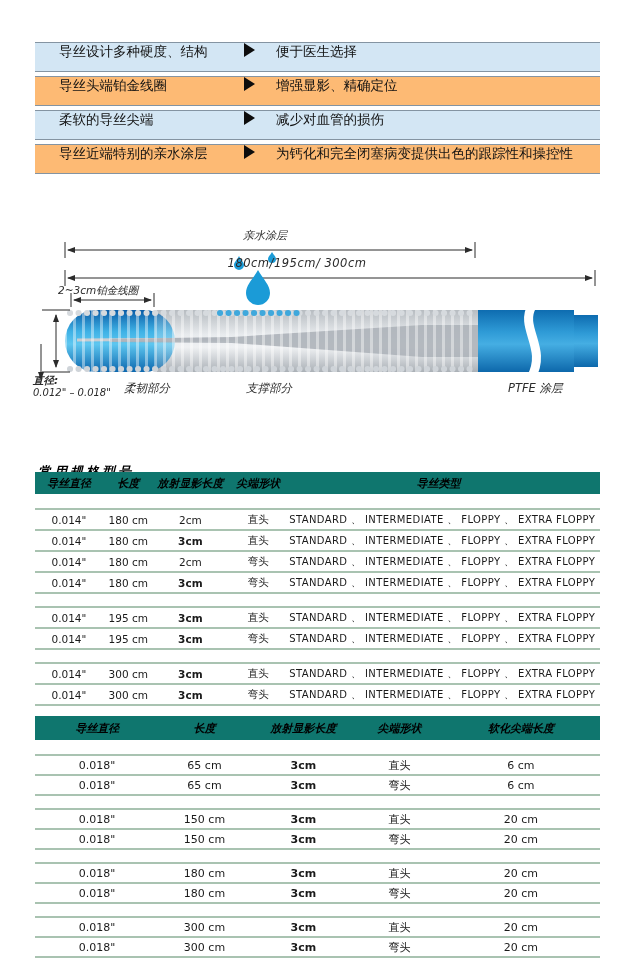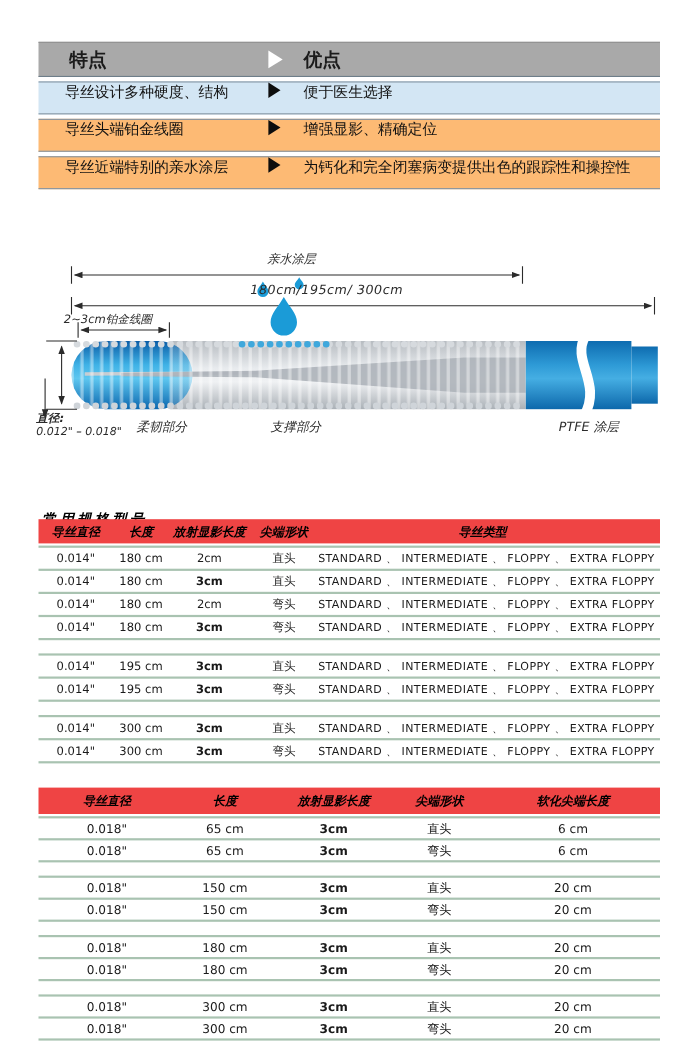--- a/index.html
+++ b/index.html
@@ -38,62 +38,62 @@
 
   
   .spec-title {
     position:absolute; left:38px; top:450px; font-size:13px; font-weight:bold;
     font-style:italic; letter-spacing:3px; color:#000;
     font-family:"DejaVu Serif", serif;
   }
   .spec-table { position:absolute; left:35px; width:565px; }
   .t1 { top:472px; } .t2 { top:716px; }
   .sh {
-    display:flex; align-items:center; height:22px; background:#ef4444;
+    display:flex; align-items:center; height:22px; background:#0f766e;
     font-size:11px; font-weight:bold; font-style:italic; color:#000;
-    margin-bottom:2px; font-family:"DejaVu Serif", serif;
+    margin-bottom:14px; font-family:"DejaVu Serif", serif;
   }
   .t2 .sh { height:24px; }
   .sh span, .srow span { text-align:center; box-sizing:border-box; }
   .grp { border-top:2px solid #a9c3b1; }
   .srow {
     display:flex; align-items:center; height:19px;
     border-bottom:2px solid #a9c3b1; font-size:10.5px; color:#1a1a1a;
   }
   .t2 .srow { height:18px; font-size:11px; }
   .ggap { height:12px; }
   .t1 .c1{width:12%;} .t1 .c2{width:9%;} .t1 .c3{width:13%;} .t1 .c4{width:11%;} .t1 .c5{width:55%; padding-right:12px;}
   .t2 .c1{width:22%;} .t2 .c2{width:16%;} .t2 .c3{width:19%;} .t2 .c4{width:15%;} .t2 .c5{width:28%;}
   .bold { font-weight:bold; }
   .type-cell { font-size:10px; letter-spacing:0.4px; white-space:nowrap; }
 </style>
 </head>
 <body>
 
 <section class="features">
-  <div class="f-head">
-    <span class="f-c1">特点</span>
-    <span class="tri-wrap">
-        <span class="tri white"></span>
-      </span>
-    <span>优点</span>
-  </div>
   <div class="f-row row-blue">
     <span class="f-c1">导丝设计多种硬度、结构</span>
     <span class="tri-wrap">
         <span class="tri"></span>
       </span>
     <span>便于医生选择</span>
   </div>
   <div class="f-row row-green">
     <span class="f-c1">导丝头端铂金线圈</span>
     <span class="tri-wrap">
         <span class="tri"></span>
       </span>
     <span>增强显影、精确定位</span>
+  </div>
+  <div class="f-row row-blue">
+    <span class="f-c1">柔软的导丝尖端</span>
+    <span class="tri-wrap">
+        <span class="tri"></span>
+      </span>
+    <span>减少对血管的损伤</span>
   </div>
   <div class="f-row row-green">
     <span class="f-c1">导丝近端特别的亲水涂层</span>
     <span class="tri-wrap">
         <span class="tri"></span>
       </span>
     <span>为钙化和完全闭塞病变提供出色的跟踪性和操控性</span>
   </div>
 </section>
 

